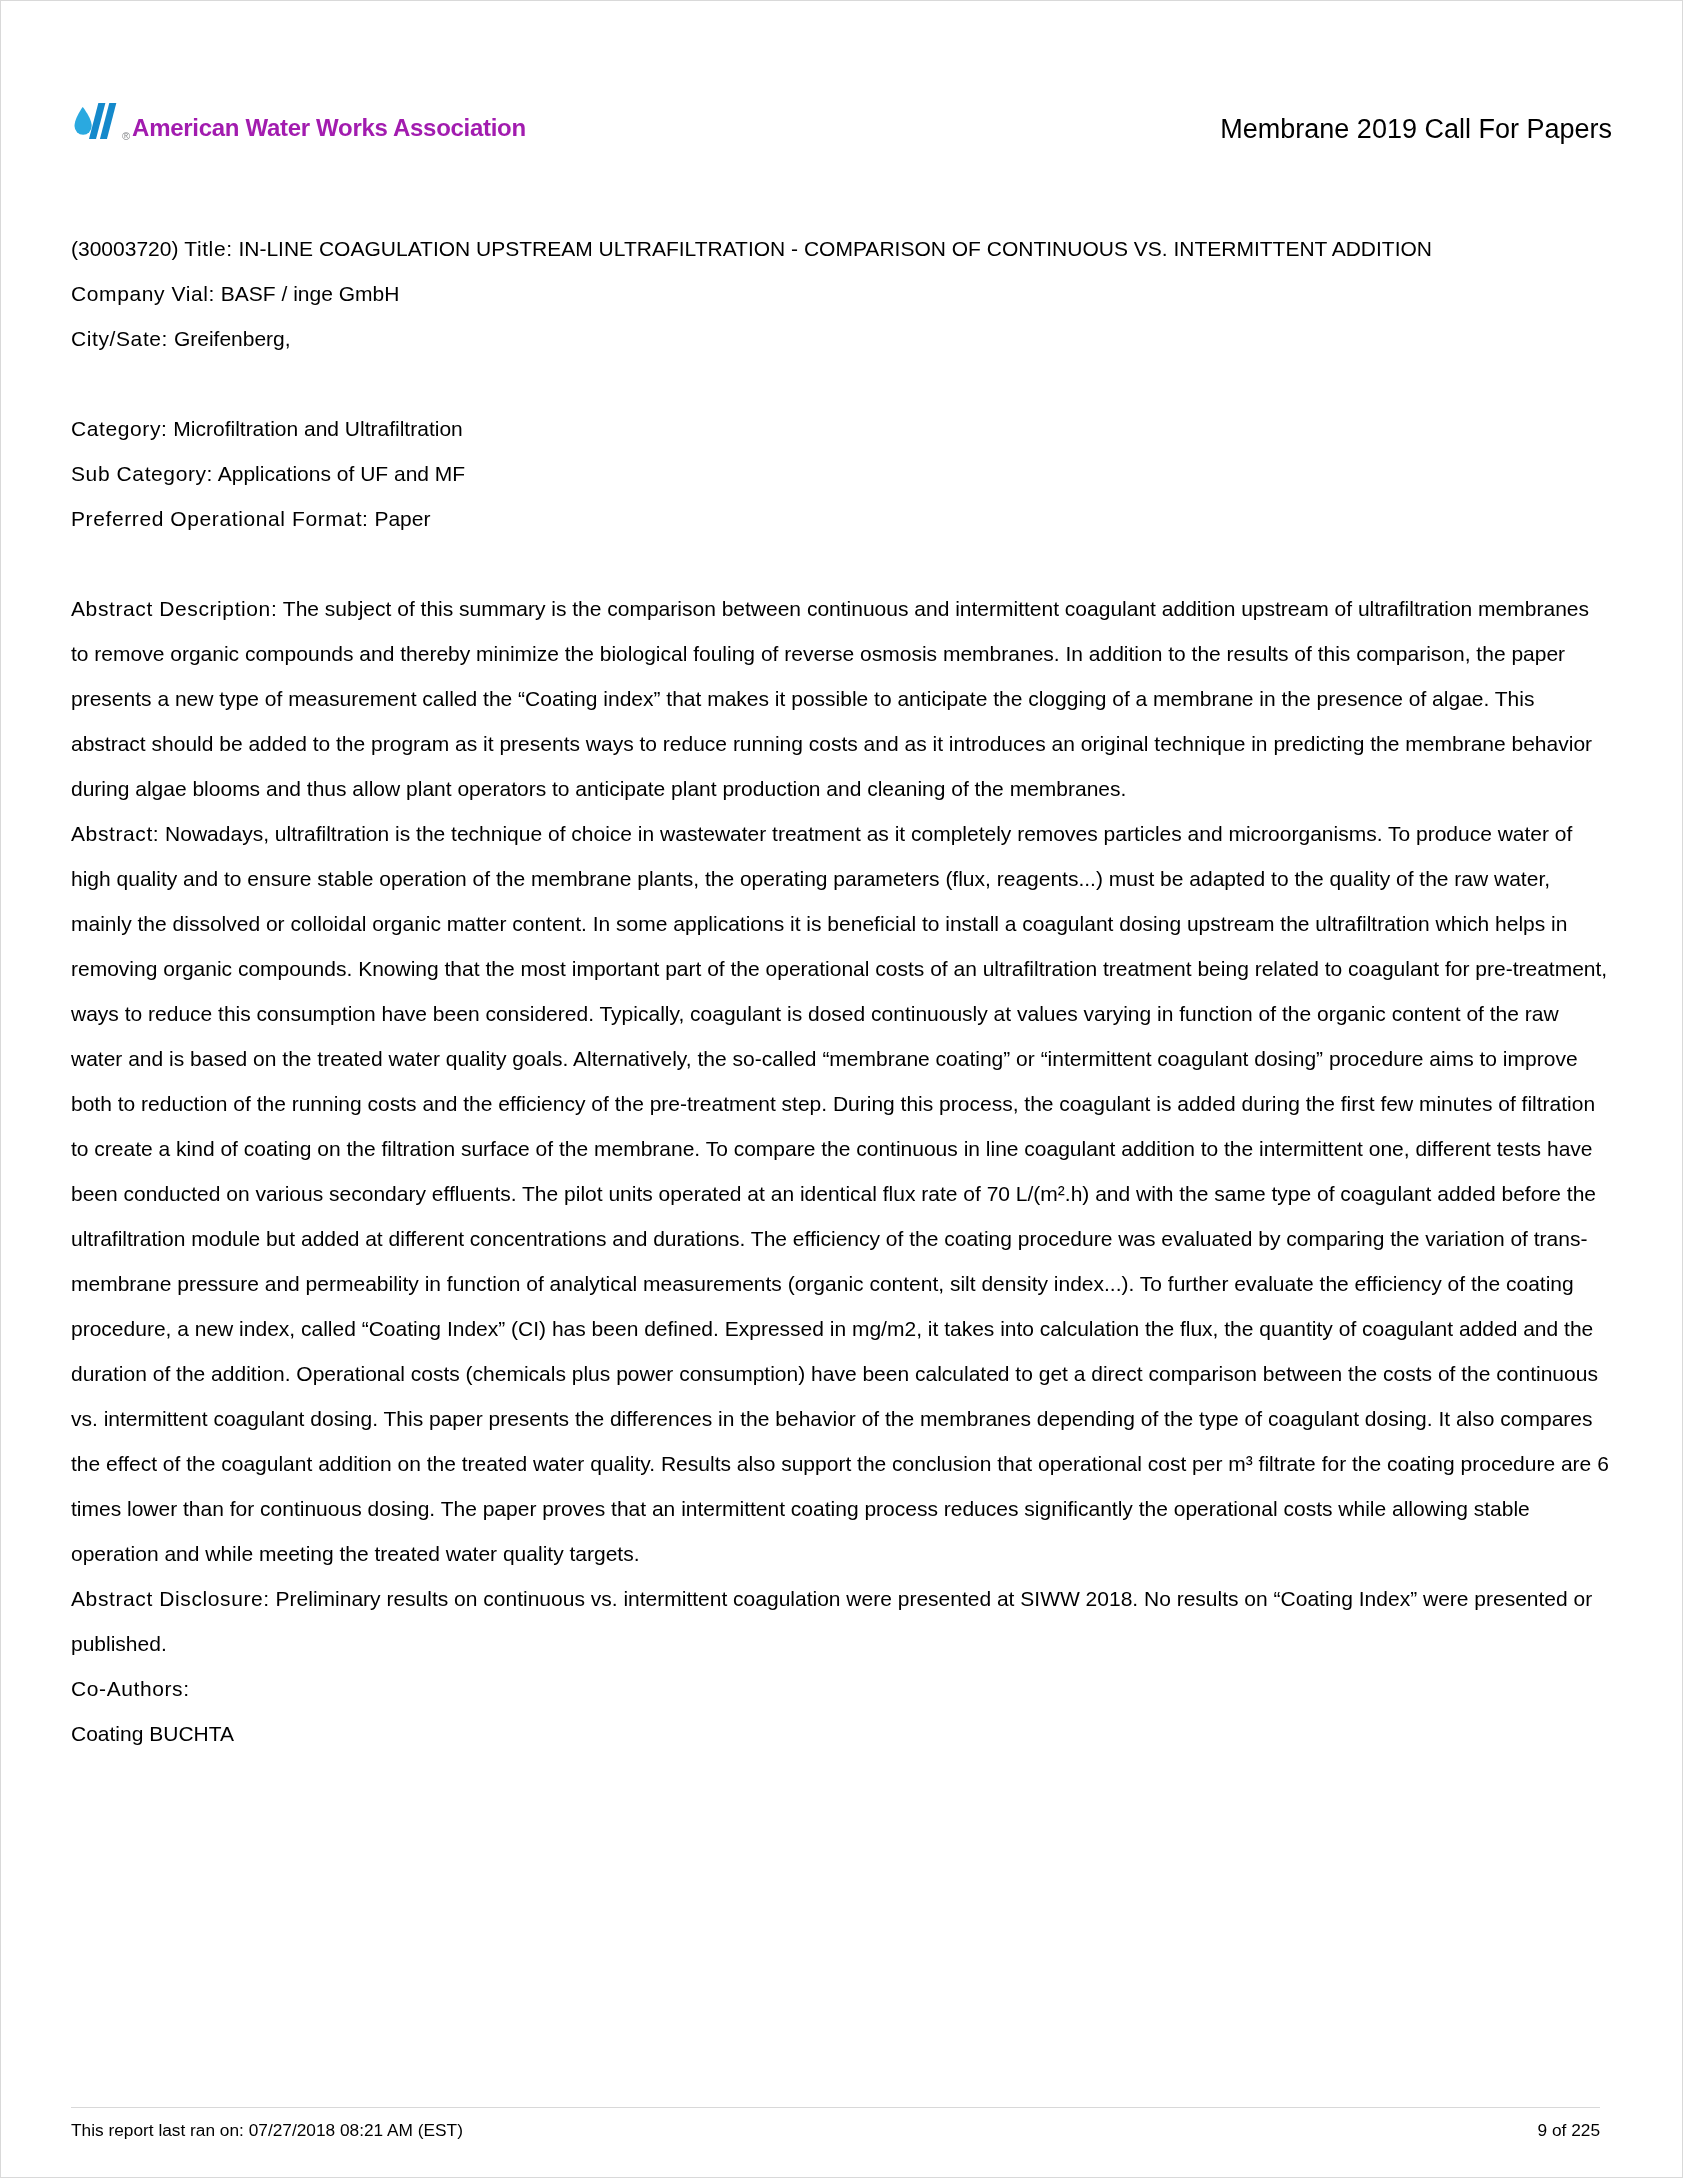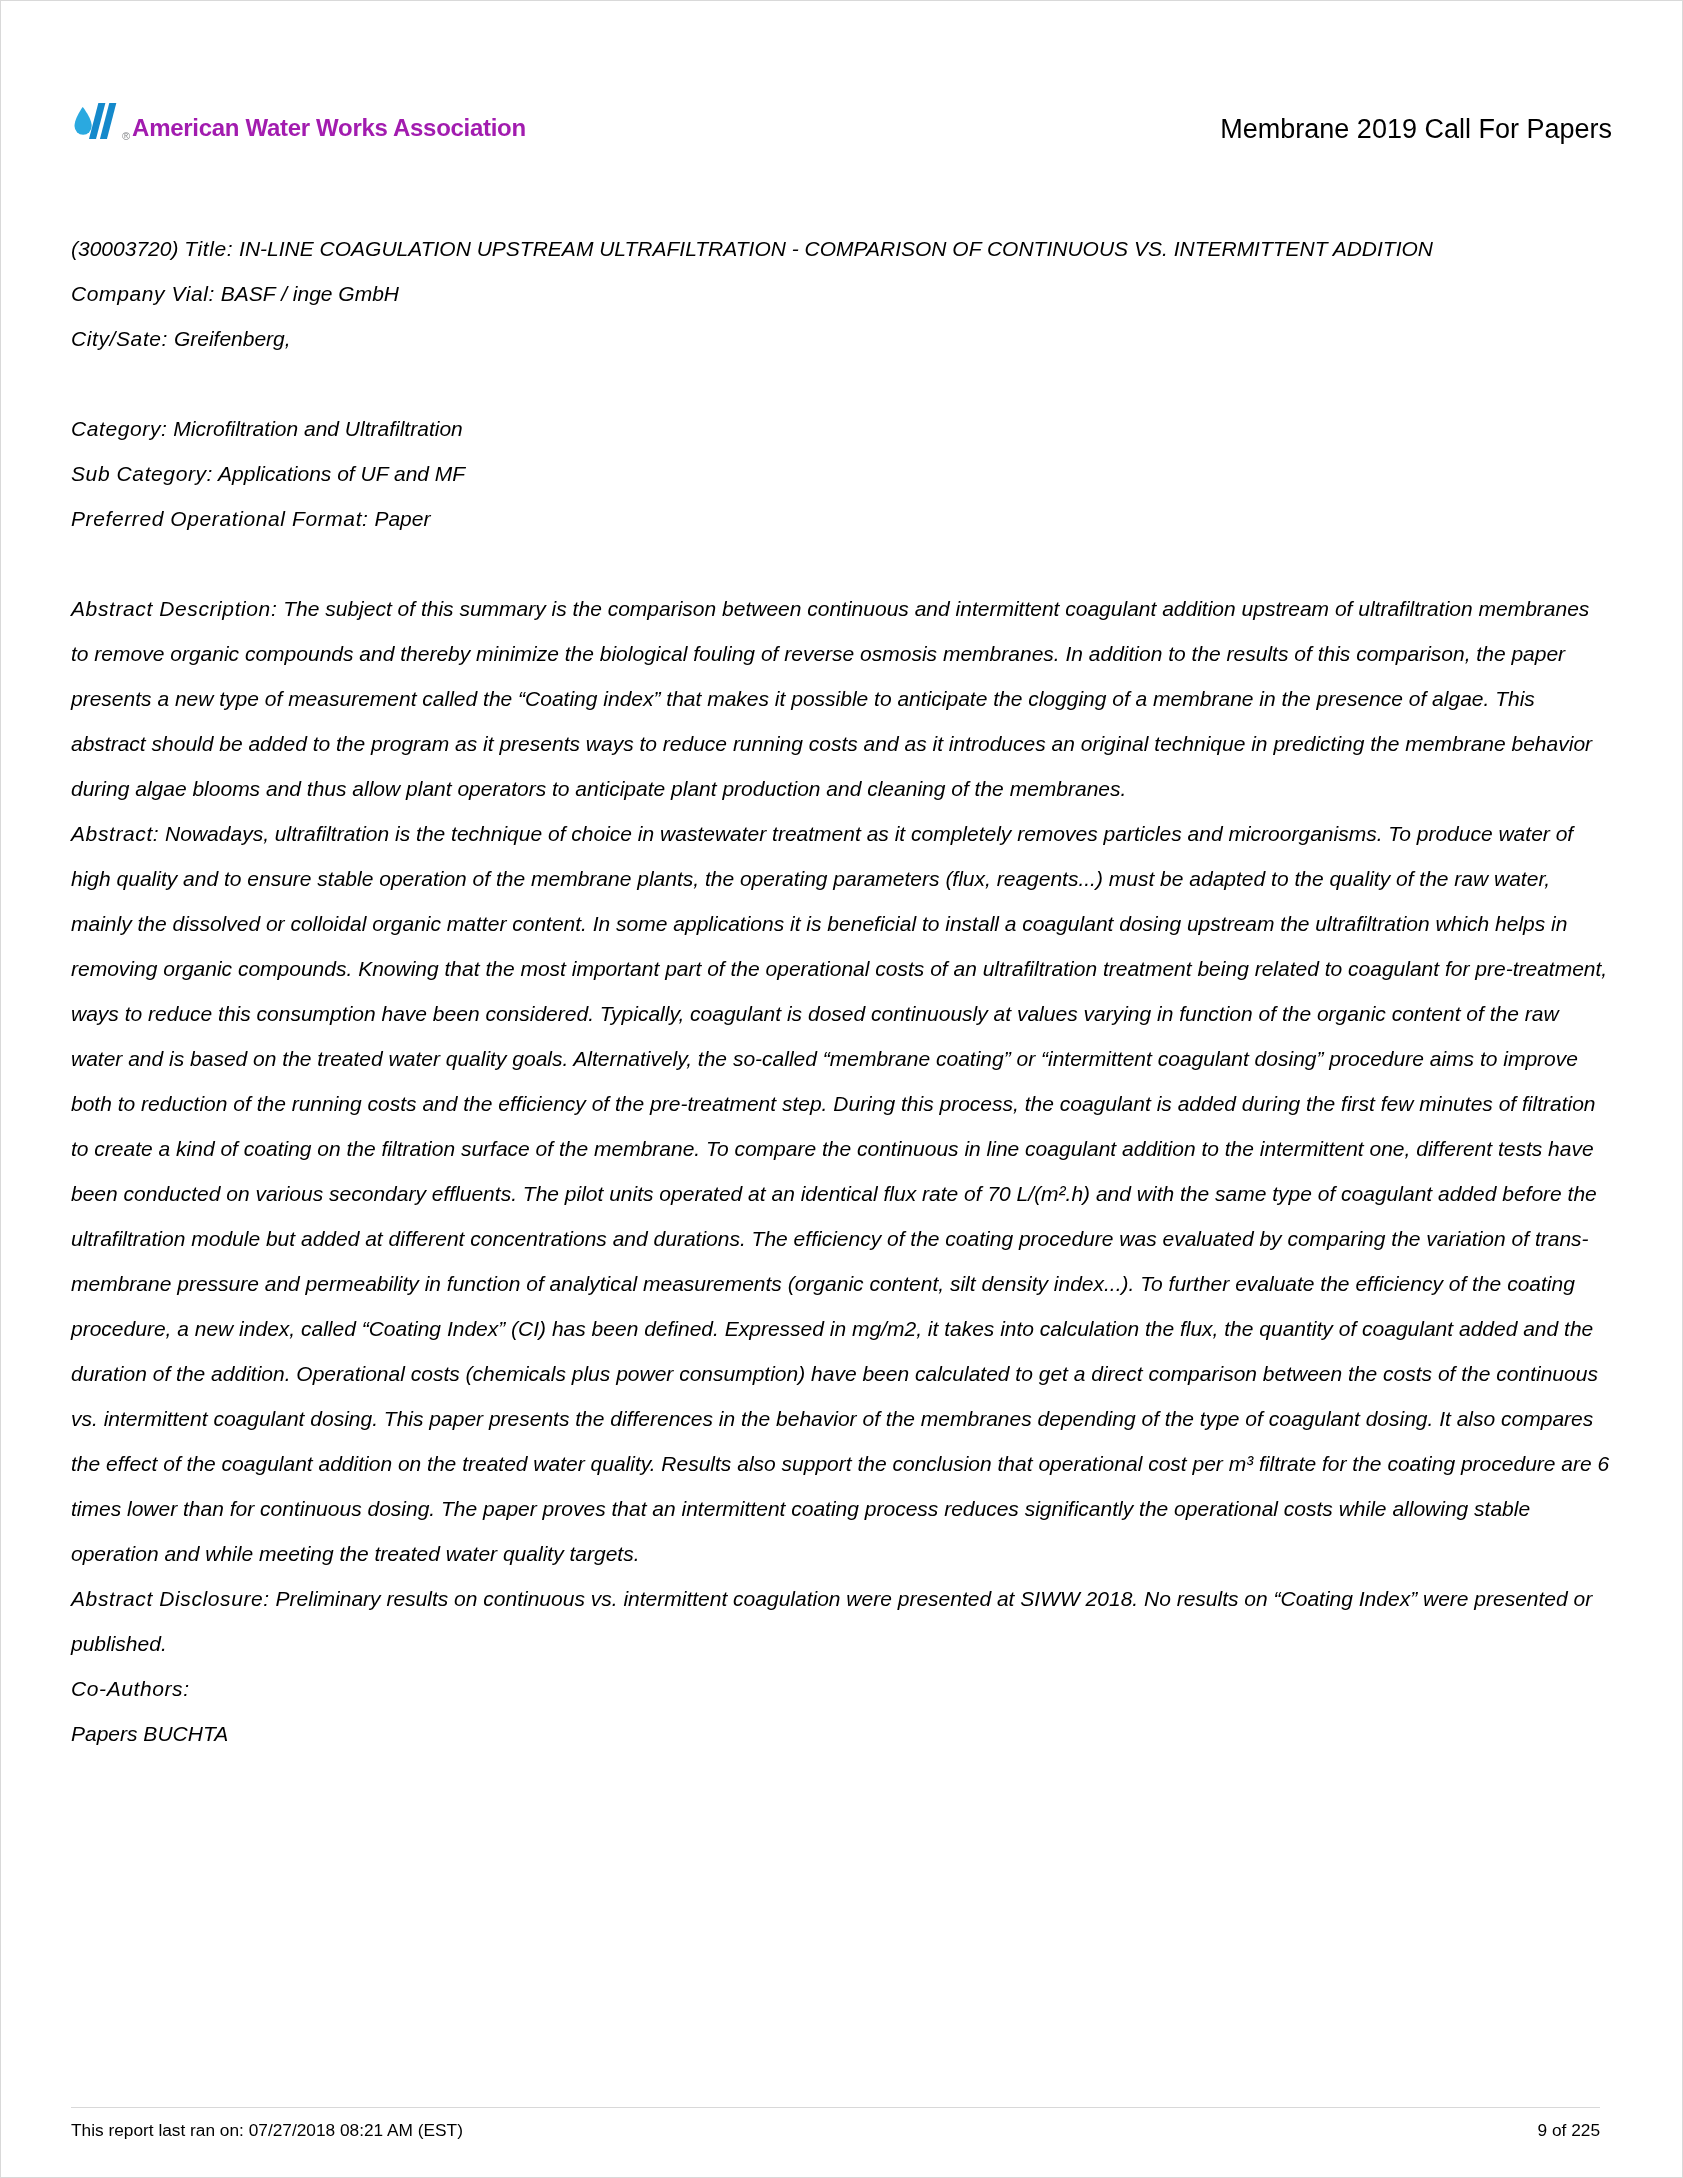--- a/index.html
+++ b/index.html
@@ -39,21 +39,21 @@
     white-space: nowrap;
   }
   .header-right { font-size: 27px; margin-top: 16px; }
   .content {
     margin-top: 81px;
     padding: 0 70px;
     font-size: 21px;
     line-height: 45px;
   }
   .content p { margin: 0; }
-  .block { margin-bottom: 45px; font-style: italic; }
+  .block { margin-bottom: 45px; }
   .label { letter-spacing: 0.6px; }
   .title-line { white-space: nowrap; }
   .footer {
     position: absolute;
     left: 70px;
     right: 82px;
     bottom: 36px;
     display: flex;
     justify-content: space-between;
     align-items: baseline;
@@ -124,21 +124,21 @@
       <span>Nowadays, ultrafiltration is the technique of choice in wastewater treatment as it completely removes particles and microorganisms. To produce water of high quality and to ensure stable operation of the membrane plants, the operating parameters (flux, reagents...) must be adapted to the quality of the raw water, mainly the dissolved or colloidal organic matter content. In some applications it is beneficial to install a coagulant dosing upstream the ultrafiltration which helps in removing organic compounds. Knowing that the most important part of the operational costs of an ultrafiltration treatment being related to coagulant for pre-treatment, ways to reduce this consumption have been considered. Typically, coagulant is dosed continuously at values varying in function of the organic content of the raw water and is based on the treated water quality goals. Alternatively, the so-called “membrane coating” or “intermittent coagulant dosing” procedure aims to improve both to reduction of the running costs and the efficiency of the pre-treatment step. During this process, the coagulant is added during the first few minutes of filtration to create a kind of coating on the filtration surface of the membrane. To compare the continuous in line coagulant addition to the intermittent one, different tests have been conducted on various secondary effluents. The pilot units operated at an identical flux rate of 70 L/(m².h) and with the same type of coagulant added before the ultrafiltration module but added at different concentrations and durations. The efficiency of the coating procedure was evaluated by comparing the variation of trans-membrane pressure and permeability in function of analytical measurements (organic content, silt density index...). To further evaluate the efficiency of the coating procedure, a new index, called “Coating Index” (CI) has been defined. Expressed in mg/m2, it takes into calculation the flux, the quantity of coagulant added and the duration of the addition. Operational costs (chemicals plus power consumption) have been calculated to get a direct comparison between the costs of the continuous vs. intermittent coagulant dosing. This paper presents the differences in the behavior of the membranes depending of the type of coagulant dosing. It also compares the effect of the coagulant addition on the treated water quality. Results also support the conclusion that operational cost per m³ filtrate for the coating procedure are 6 times lower than for continuous dosing. The paper proves that an intermittent coating process reduces significantly the operational costs while allowing stable operation and while meeting the treated water quality targets.</span>
     </p>
 
     <p class="block">
       <span class="label">Abstract Disclosure:</span>
       <span>Preliminary results on continuous vs. intermittent coagulation were presented at SIWW 2018. No results on “Coating Index” were presented or published.</span>
     </p>
 
     <div class="block">
       <p class="label">Co-Authors:</p>
-      <p>Papers BUCHTA</p>
+      <p>Coating BUCHTA</p>
     </div>
 
   </div>
 
   <div class="footer">
     <span>This report last ran on: 07/27/2018 08:21 AM (EST)</span>
     <span>9 of 225</span>
   </div>
 
 </div>

